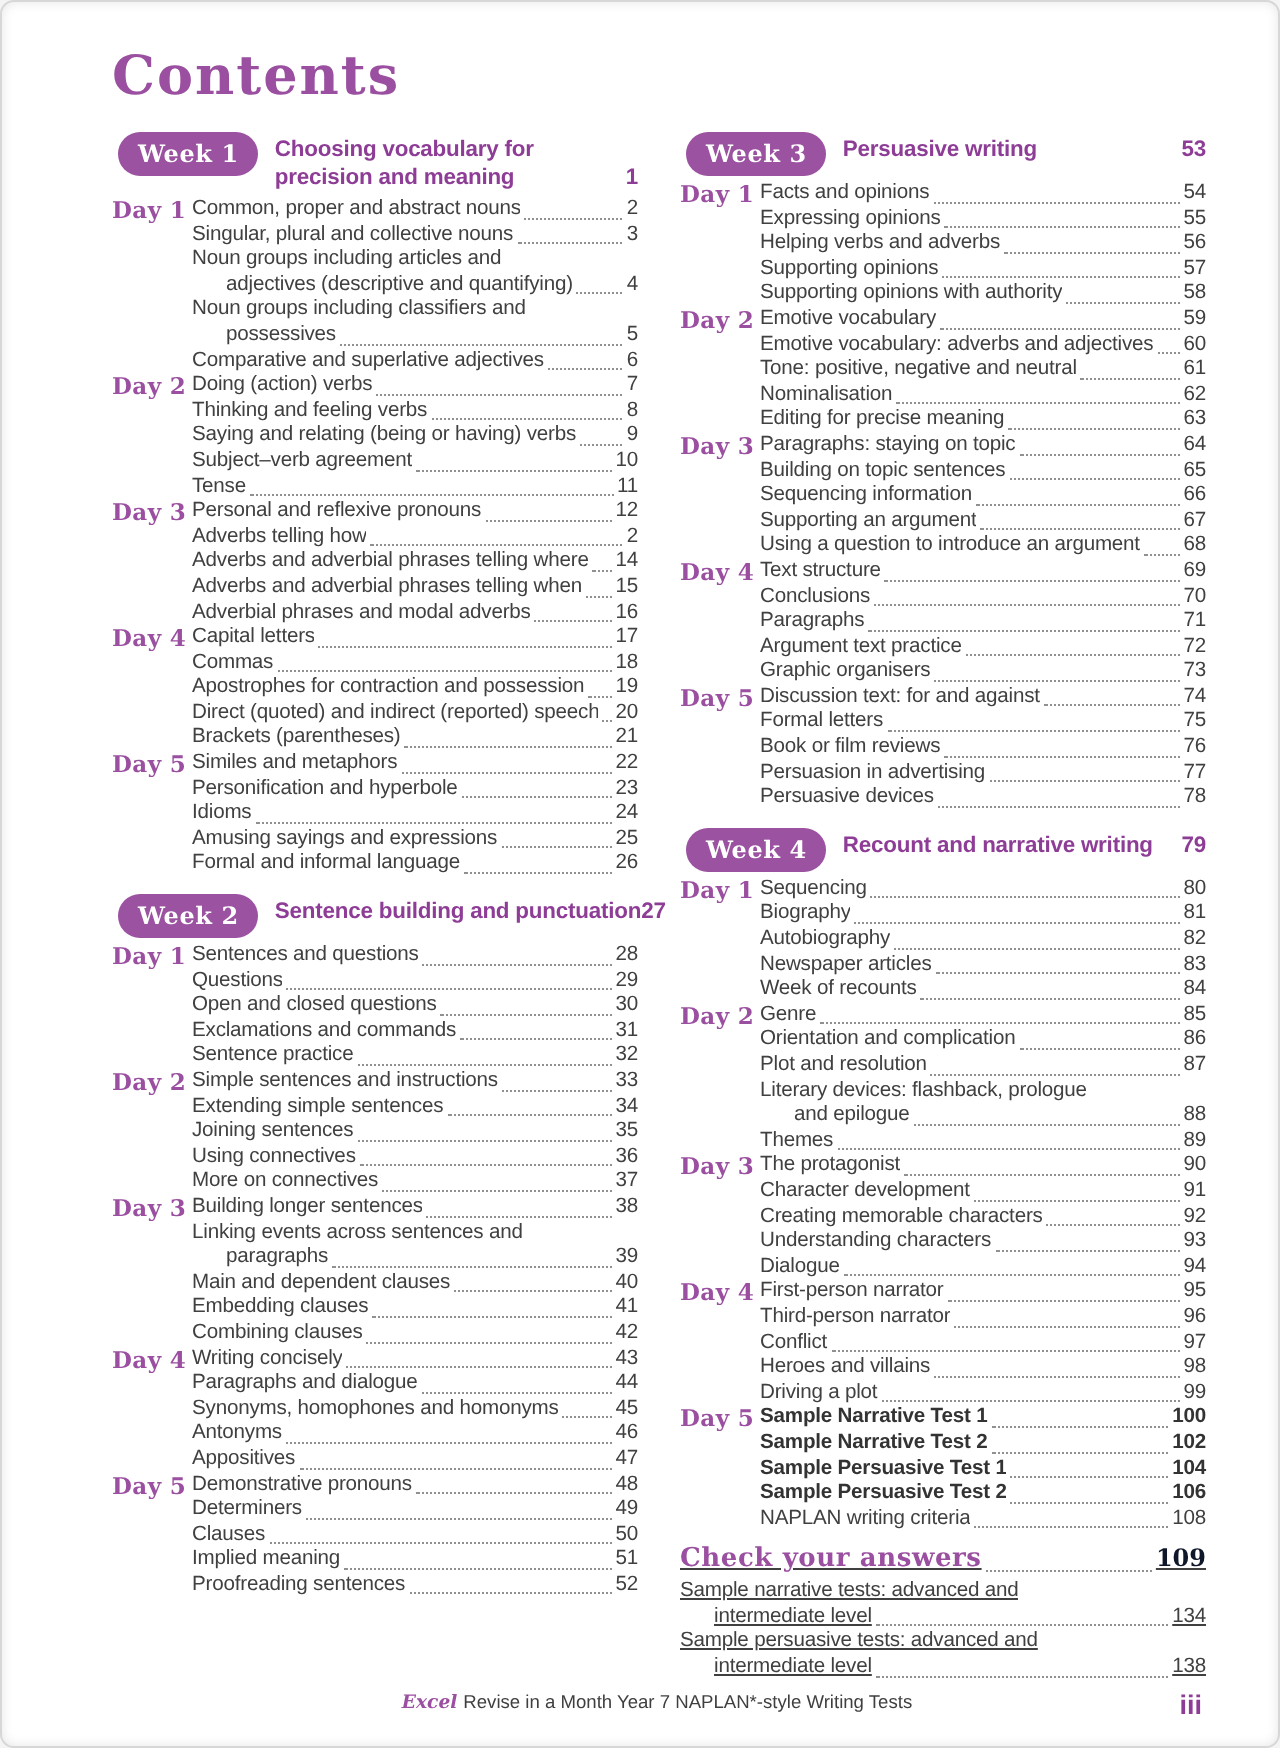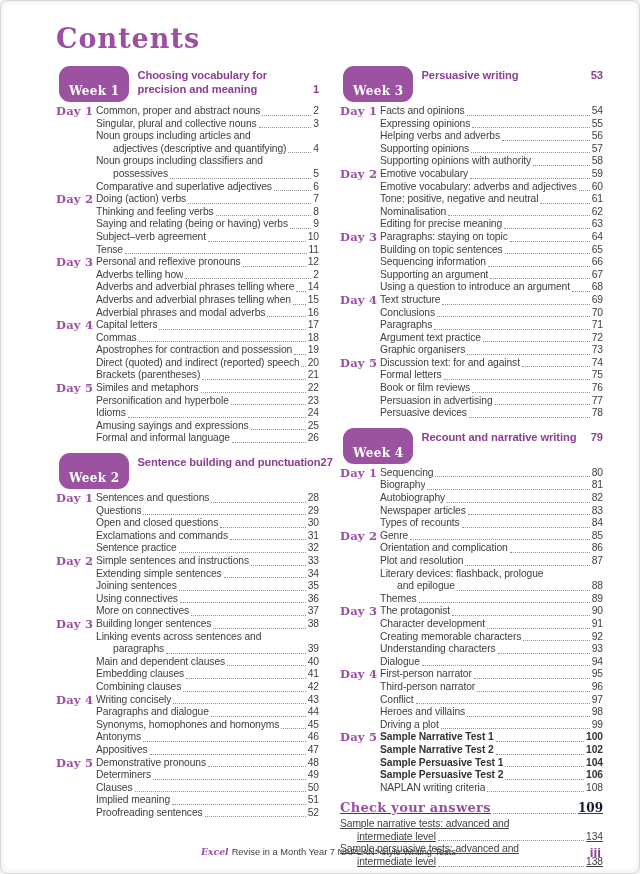--- a/index.html
+++ b/index.html
@@ -7,21 +7,21 @@
   .page{position:absolute;inset:0;background:#fff;border:1px solid #d7d7d7;border-radius:7px;
         box-shadow:inset 0 0 6px rgba(0,0,0,.10);padding:22px 38px 0 55px;box-sizing:border-box;overflow:hidden;}
   .title{font-family:"DejaVu Serif",serif;font-weight:700;color:#9b4fa0;font-size:27px;
          margin:0 0 12px 0;letter-spacing:1px;}
   .columns{display:flex;gap:21px;}
   .col{width:263px;flex:none;}
 
   .week-head{display:flex;align-items:flex-start;margin:0 0 3px 0;}
   .week-head.not-first{margin-top:8px;}
   .badge{background:#9b52a1;color:#fff;font-family:"DejaVu Serif",serif;font-weight:700;font-size:12px;
-         line-height:15px;padding:18px 10px 3px;border-radius:11px;margin-left:3px;white-space:nowrap;
+         line-height:15px;padding:4px 10px 3px;border-radius:11px;margin-left:3px;white-space:nowrap;
          letter-spacing:.3px;flex:none;}
   .wt{flex:1;min-width:0;margin-left:8px;padding-top:2px;}
   .wt-line{display:flex;align-items:center;color:#8e3d96;font-weight:700;font-size:11.2px;
            line-height:14px;letter-spacing:-.1px;white-space:nowrap;}
   .wt-line .sp{flex:1;}
   .wt-page{color:#8e3d96;font-weight:700;font-size:11.2px;flex:none;}
 
   .group{display:flex;}
   .day{width:40px;flex:none;font-family:"DejaVu Serif",serif;font-weight:700;color:#9b4fa0;
        font-size:11.5px;line-height:12.6px;letter-spacing:.2px;white-space:nowrap;}
@@ -732,21 +732,21 @@
             </div>
             <div class="entry">
               <div class="eline">
                 <span class="t">Newspaper articles</span>
                 <span class="lead"></span>
                 <span class="pg">83</span>
               </div>
             </div>
             <div class="entry">
               <div class="eline">
-                <span class="t">Types of recounts</span>
+                <span class="t">Week of recounts</span>
                 <span class="lead"></span>
                 <span class="pg">84</span>
               </div>
             </div>
           </div>
         </div>
         <div class="group">
           <div class="day">Day 2</div>
           <div class="gitems">
             <div class="entry">

